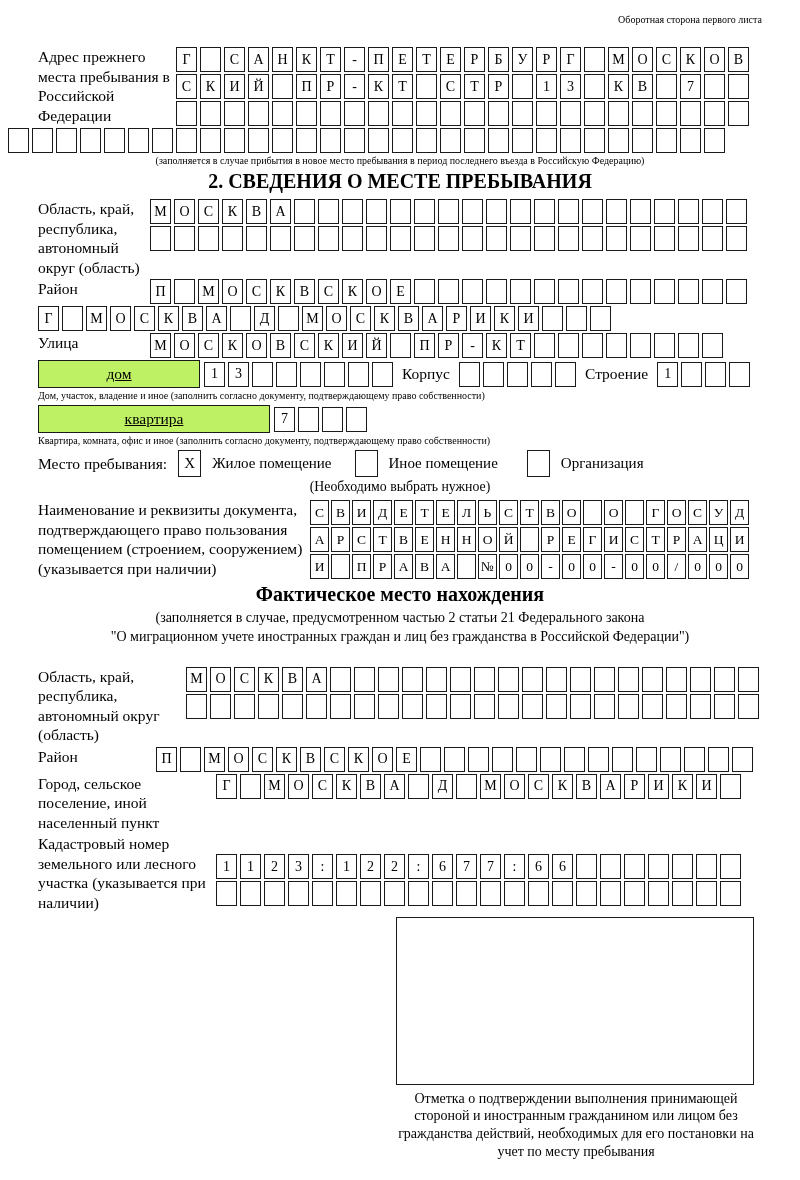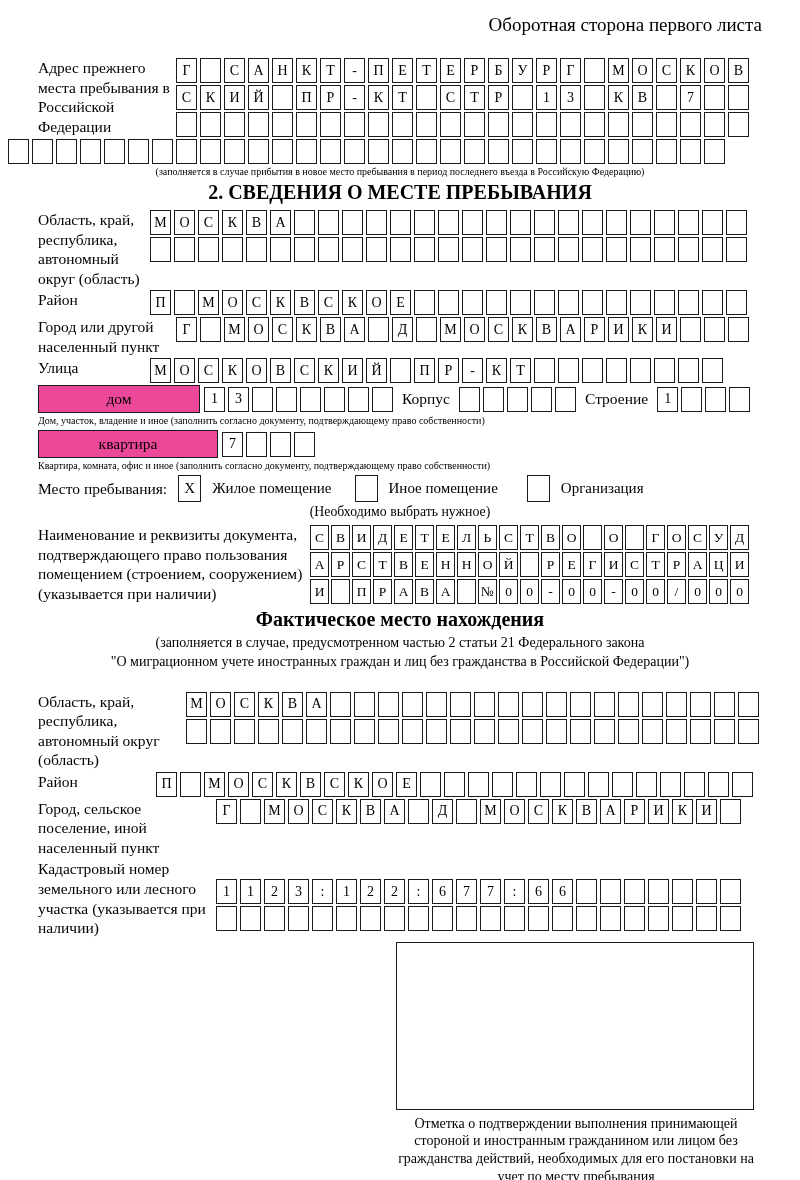--- a/index.html
+++ b/index.html
@@ -2,37 +2,37 @@
 <html><head>
 <meta charset="utf-8">
 <style>
   html,body{margin:0;padding:0;background:#fff;}
   body{
     width:800px;height:1180px;box-sizing:border-box;
     padding:14px 38px 0 38px;overflow:hidden;
     font-family:"Liberation Serif","DejaVu Serif",serif;
     color:#000;font-size:15px;
   }
-  .hdr-note{text-align:right;font-size:19px;margin-bottom:22px;}
+  .hdr-note{text-align:right;font-size:10px;margin-bottom:22px;}
   .frow{display:flex;margin-bottom:2px;}
   .flabel{font-size:15.5px;line-height:1.26;box-sizing:border-box;padding-right:6px;flex:none;}
   .gridcol{display:flex;flex-direction:column;gap:2px;}
   .cells{display:flex;gap:3px;flex:none;align-items:flex-start;}
   .cell{
     flex:none;width:21px;height:25px;box-sizing:border-box;
     border:1.6px solid #1a1a1a;display:inline-flex;align-items:center;justify-content:center;
     font-size:14px;line-height:1;background:#fff;
   }
   .cells.small{gap:2px;}
   .cells.small .cell{width:19px;height:25px;font-size:13.5px;}
   .caption{font-size:10px;margin:1px 0 4px 0;}
   .caption.center{text-align:center;}
   .sec-title{text-align:center;font-weight:bold;font-size:20px;margin:4px 0 6px 0;}
   .house-row{display:flex;align-items:center;gap:4px;margin:2px 0 2px 0;}
-  .bigbox{box-sizing:border-box;border:1.6px solid #1a1a1a;height:28px;display:flex;align-items:center;justify-content:center;font-size:15.5px;flex:none;background:#ec4899;}
+  .bigbox{box-sizing:border-box;border:1.6px solid #1a1a1a;height:28px;display:flex;align-items:center;justify-content:center;font-size:15.5px;flex:none;background:#bef264;text-decoration:underline;}
   .inline-lbl{font-size:15.5px;padding:0 5px;flex:none;}
   .stay-row{display:flex;align-items:center;gap:11px;margin:3px 0 0 0;}
   .checkbox{flex:none;width:23px;height:27px;box-sizing:border-box;border:1.6px solid #1a1a1a;display:inline-flex;align-items:center;justify-content:center;font-size:15px;background:#fff;}
   .center-note{text-align:center;font-size:13.8px;margin:2px 0 5px 0;}
   .fact-notes{text-align:center;font-size:14px;line-height:1.35;margin-bottom:20px;}
   .mark-box{box-sizing:border-box;border:1.6px solid #1a1a1a;width:358px;height:168px;margin-left:358px;background:#fff;}
   .mark-caption{width:380px;margin-left:348px;text-align:center;font-size:14px;line-height:1.28;margin-top:5px;}
   .row4{margin-left:-30px;margin-bottom:2px;}
 </style>
 </head>
@@ -244,21 +244,20 @@
       <span class="cell"></span>
       <span class="cell"></span>
       <span class="cell"></span>
       <span class="cell"></span>
       <span class="cell"></span>
       <span class="cell"></span>
     </div>
 </div>
 
 <div class="frow">
-  <div class="flabel" style="width:138px">Город или другой населенный пункт</div>
   <div class="cells">
       <span class="cell">Г</span>
       <span class="cell"></span>
       <span class="cell">М</span>
       <span class="cell">О</span>
       <span class="cell">С</span>
       <span class="cell">К</span>
       <span class="cell">В</span>
       <span class="cell">А</span>
       <span class="cell"></span>
@@ -334,21 +333,21 @@
   <div class="cells">
       <span class="cell">1</span>
       <span class="cell"></span>
       <span class="cell"></span>
       <span class="cell"></span>
     </div>
 </div>
 <div class="caption">Дом, участок, владение и иное (заполнить согласно документу, подтверждающему право собственности)</div>
 
 <div class="house-row">
-  <div class="bigbox" style="width:180px">квартира</div>
+  <div class="bigbox" style="width:232px">квартира</div>
   <div class="cells">
       <span class="cell">7</span>
       <span class="cell"></span>
       <span class="cell"></span>
       <span class="cell"></span>
     </div>
 </div>
 <div class="caption">Квартира, комната, офис и иное (заполнить согласно документу, подтверждающему право собственности)</div>
 
 <div class="stay-row">

